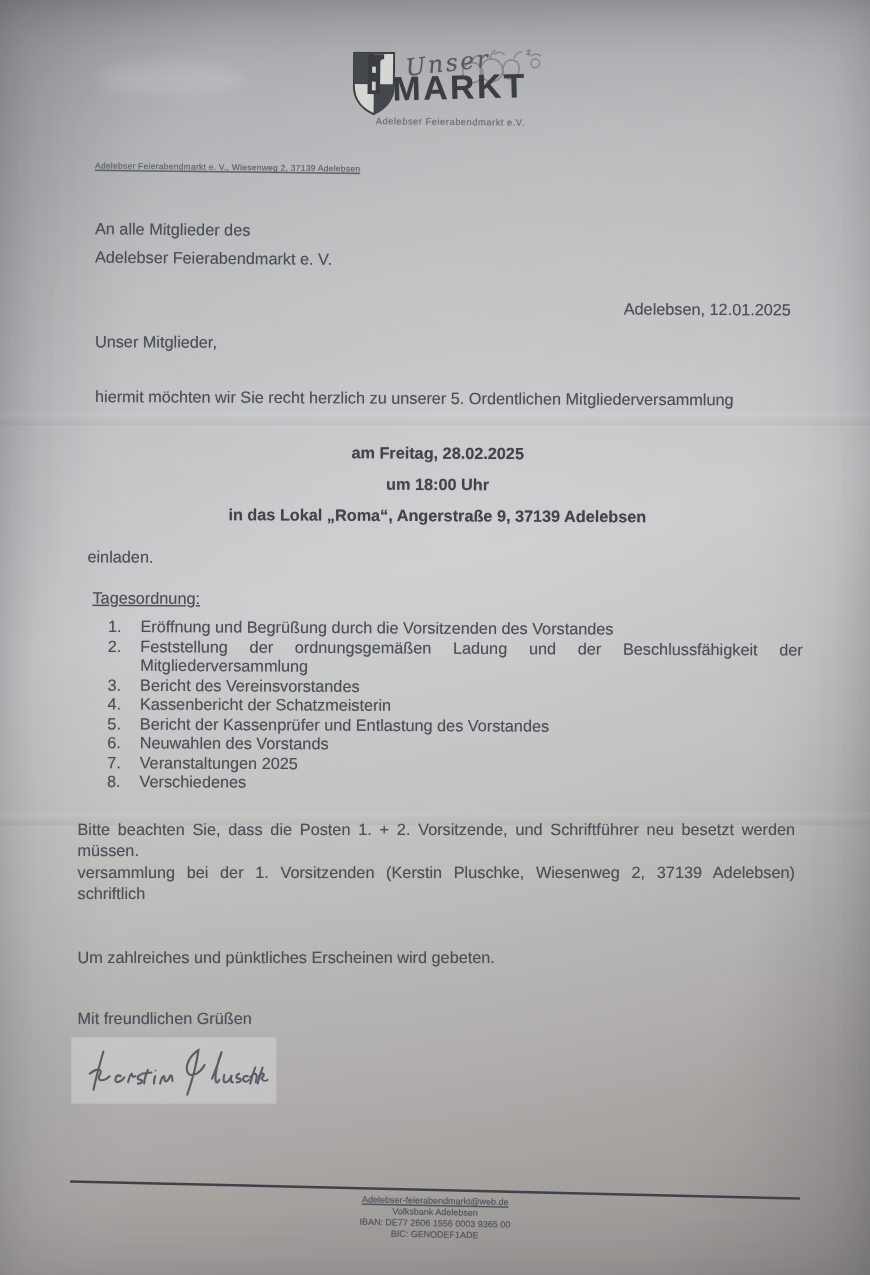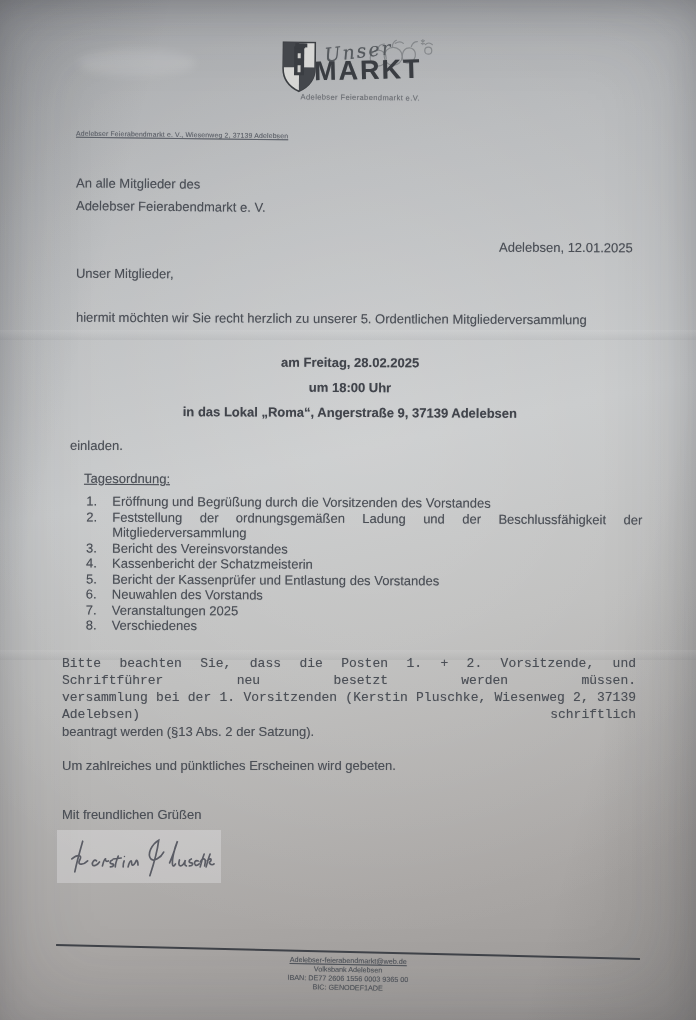--- a/index.html
+++ b/index.html
@@ -52,21 +52,21 @@
 
   .agenda{left:86px;top:495px;width:556px;}
   .agenda-item{display:flex;font-size:13px;line-height:15.5px;}
   .agenda-num{width:26px;flex:0 0 26px;}
   .agenda-text{flex:1;}
   .agenda-item.wide .agenda-text{text-align:justify;}
 
   .underlined{text-decoration:underline;}
 
   .notice{left:62px;top:655px;width:574px;font-size:13px;line-height:17px;}
-  .notice .just{text-align:justify;text-align-last:justify;font-family:Liberation Mono, monospace;}
+  .notice .just{text-align:justify;text-align-last:justify;}
 
   .sig-box{left:57px;top:830px;width:164px;height:53px;
     background:rgba(244,246,250,0.30);}
   .sig-box svg{display:block;margin:2px 0 0 2px;}
 
   .footer-rule{left:56px;top:951px;width:584px;height:1.6px;background:#3f4248;
     transform:rotate(1.35deg);}
   .footer{left:226px;top:956px;width:244px;text-align:center;
     font-size:7.2px;line-height:9px;color:#4f5359;transform:rotate(1.1deg);}
 </style>
@@ -119,21 +119,21 @@
   <div class="abs t13 tilt-b" style="left:76px;top:266px">Unser Mitglieder,</div>
   <div class="abs t13 tilt-b" style="left:76px;top:311px">hiermit möchten wir Sie recht herzlich zu unserer 5. Ordentlichen Mitgliederversammlung</div>
 
   <div class="abs event-block tilt-b">
     <div class="t13 bold">am Freitag, 28.02.2025</div>
     <div class="t13 bold">um 18:00 Uhr</div>
     <div class="t13 bold">in das Lokal „Roma“, Angerstraße 9, 37139 Adelebsen</div>
   </div>
 
   <div class="abs t13 tilt-b" style="left:70px;top:438px">einladen.</div>
-  <div class="abs t13 underlined tilt-b" style="left:84px;top:471px">Tagesordnung:</div>
+  <div class="abs t13 underlined tilt-b" style="left:74px;top:471px">Tagesordnung:</div>
 
   <div class="abs agenda tilt-b">
     <div class="agenda-item">
       <span class="agenda-num">1.</span>
       <span class="agenda-text">Eröffnung und Begrüßung durch die Vorsitzenden des Vorstandes</span>
     </div>
     <div class="agenda-item wide">
       <span class="agenda-num">2.</span>
       <span class="agenda-text">Feststellung der ordnungsgemäßen Ladung und der Beschlussfähigkeit der Mitgliederversammlung</span>
     </div>
@@ -159,21 +159,20 @@
     </div>
     <div class="agenda-item">
       <span class="agenda-num">8.</span>
       <span class="agenda-text">Verschiedenes</span>
     </div>
   </div>
 
   <div class="abs notice">
     <div class="just">Bitte beachten Sie, dass die Posten 1. + 2. Vorsitzende, und Schriftführer neu besetzt werden müssen.</div>
     <div class="just">versammlung bei der 1. Vorsitzenden (Kerstin Pluschke, Wiesenweg 2, 37139 Adelebsen) schriftlich</div>
-    <div>beantragt werden (§13 Abs. 2 der Satzung).</div>
   </div>
 
   <div class="abs t13" style="left:62px;top:758px">Um zahlreiches und pünktliches Erscheinen wird gebeten.</div>
   <div class="abs t13" style="left:62px;top:807px">Mit freundlichen Grüßen</div>
 
   <div class="abs sig-box">
     <svg width="158" height="48" viewBox="0 0 160 48" aria-label="Kerstin Pluschke">
       <g fill="none" stroke="#4c4e58" stroke-width="1.7" stroke-linecap="round" opacity="0.88">
         <path d="M16 40 C18 30 22 16 24 9"></path>
         <path d="M13 27 C19 22 24 23 21 28 C18 33 24 34 29 29"></path>

